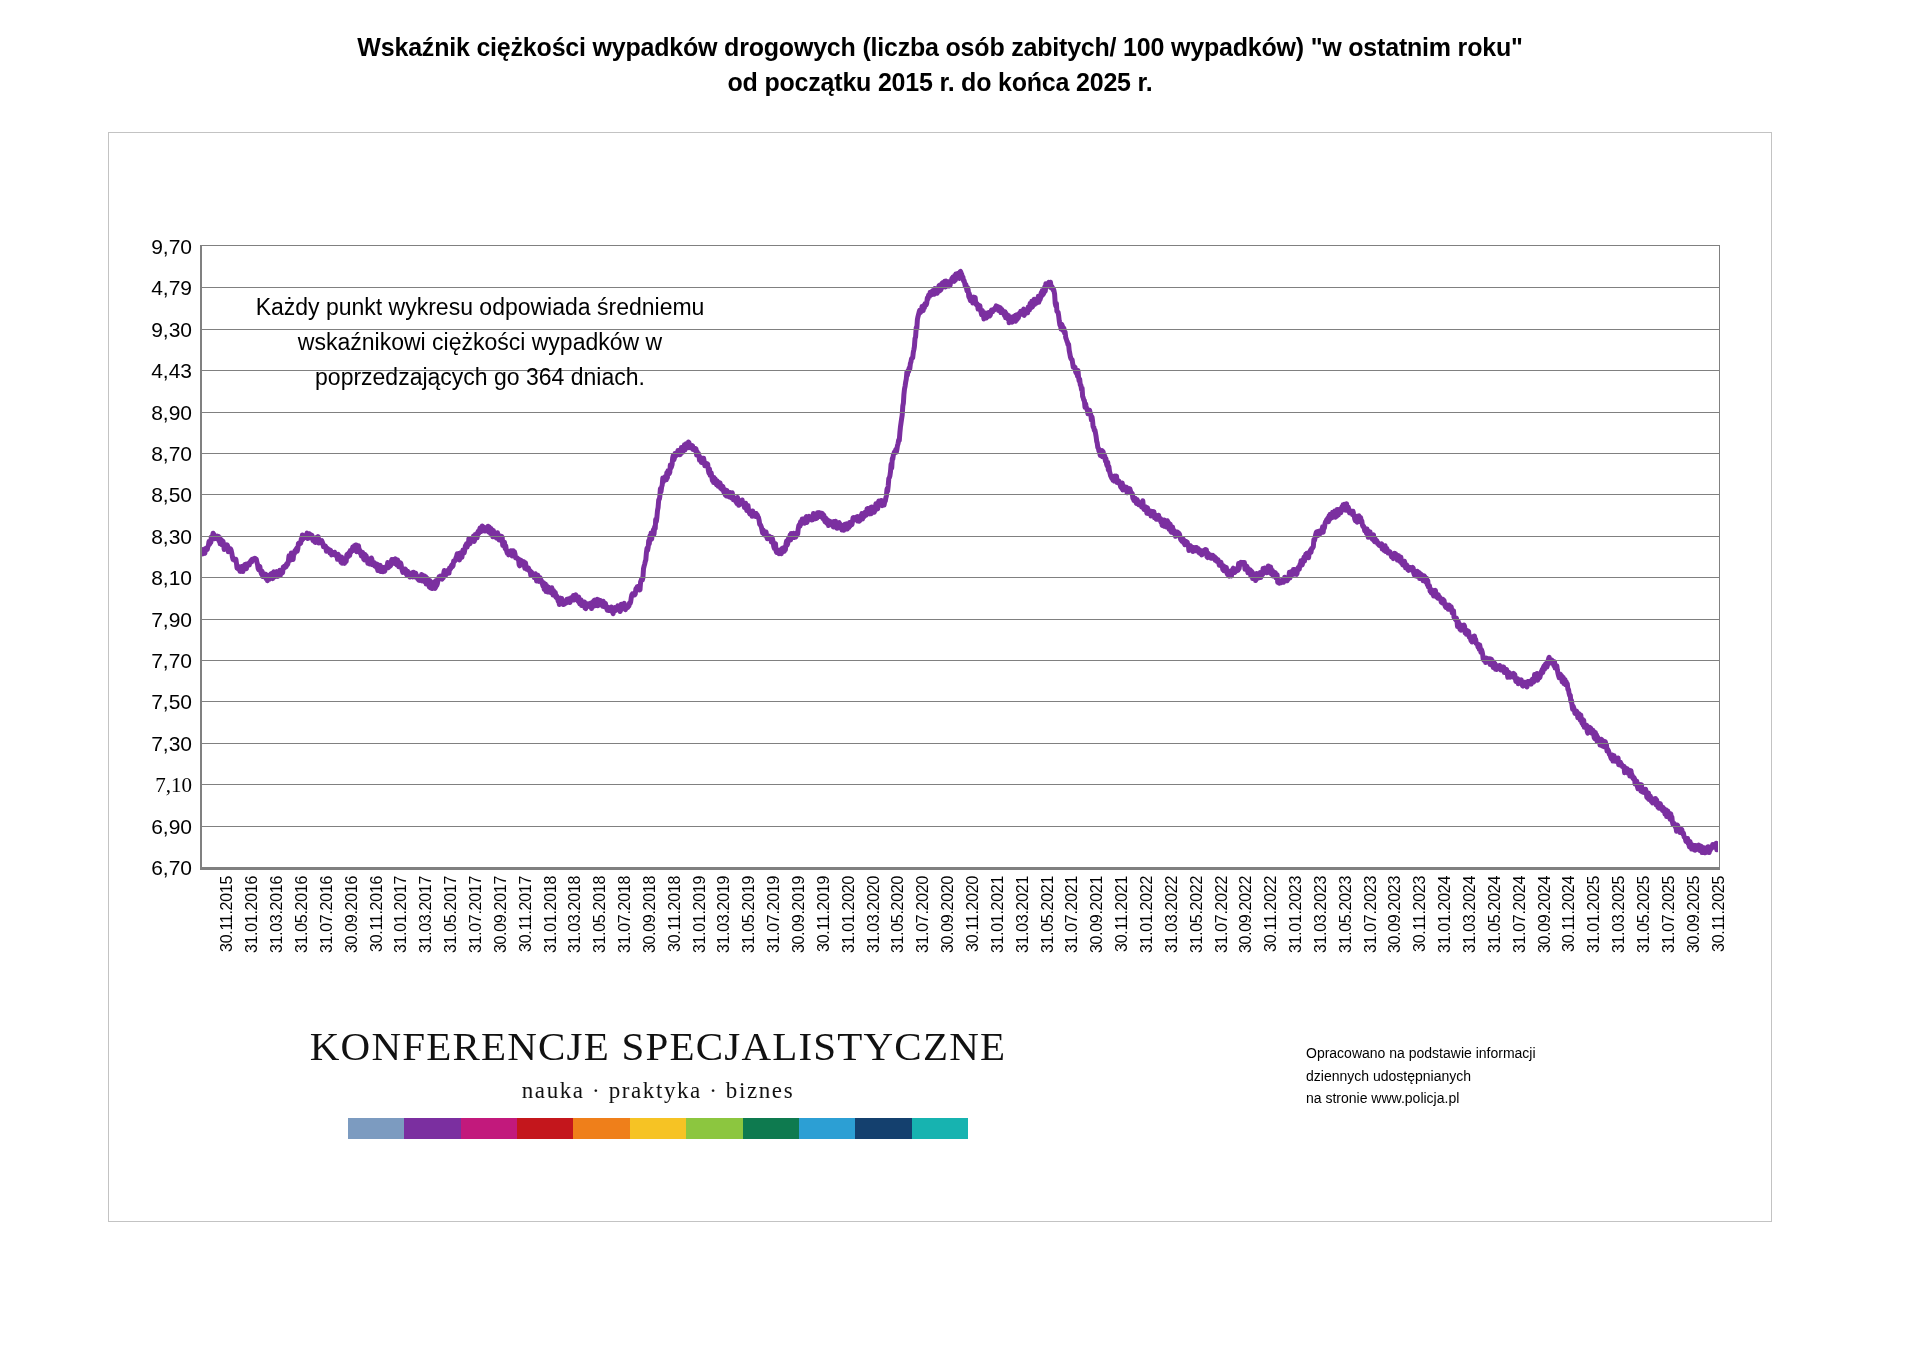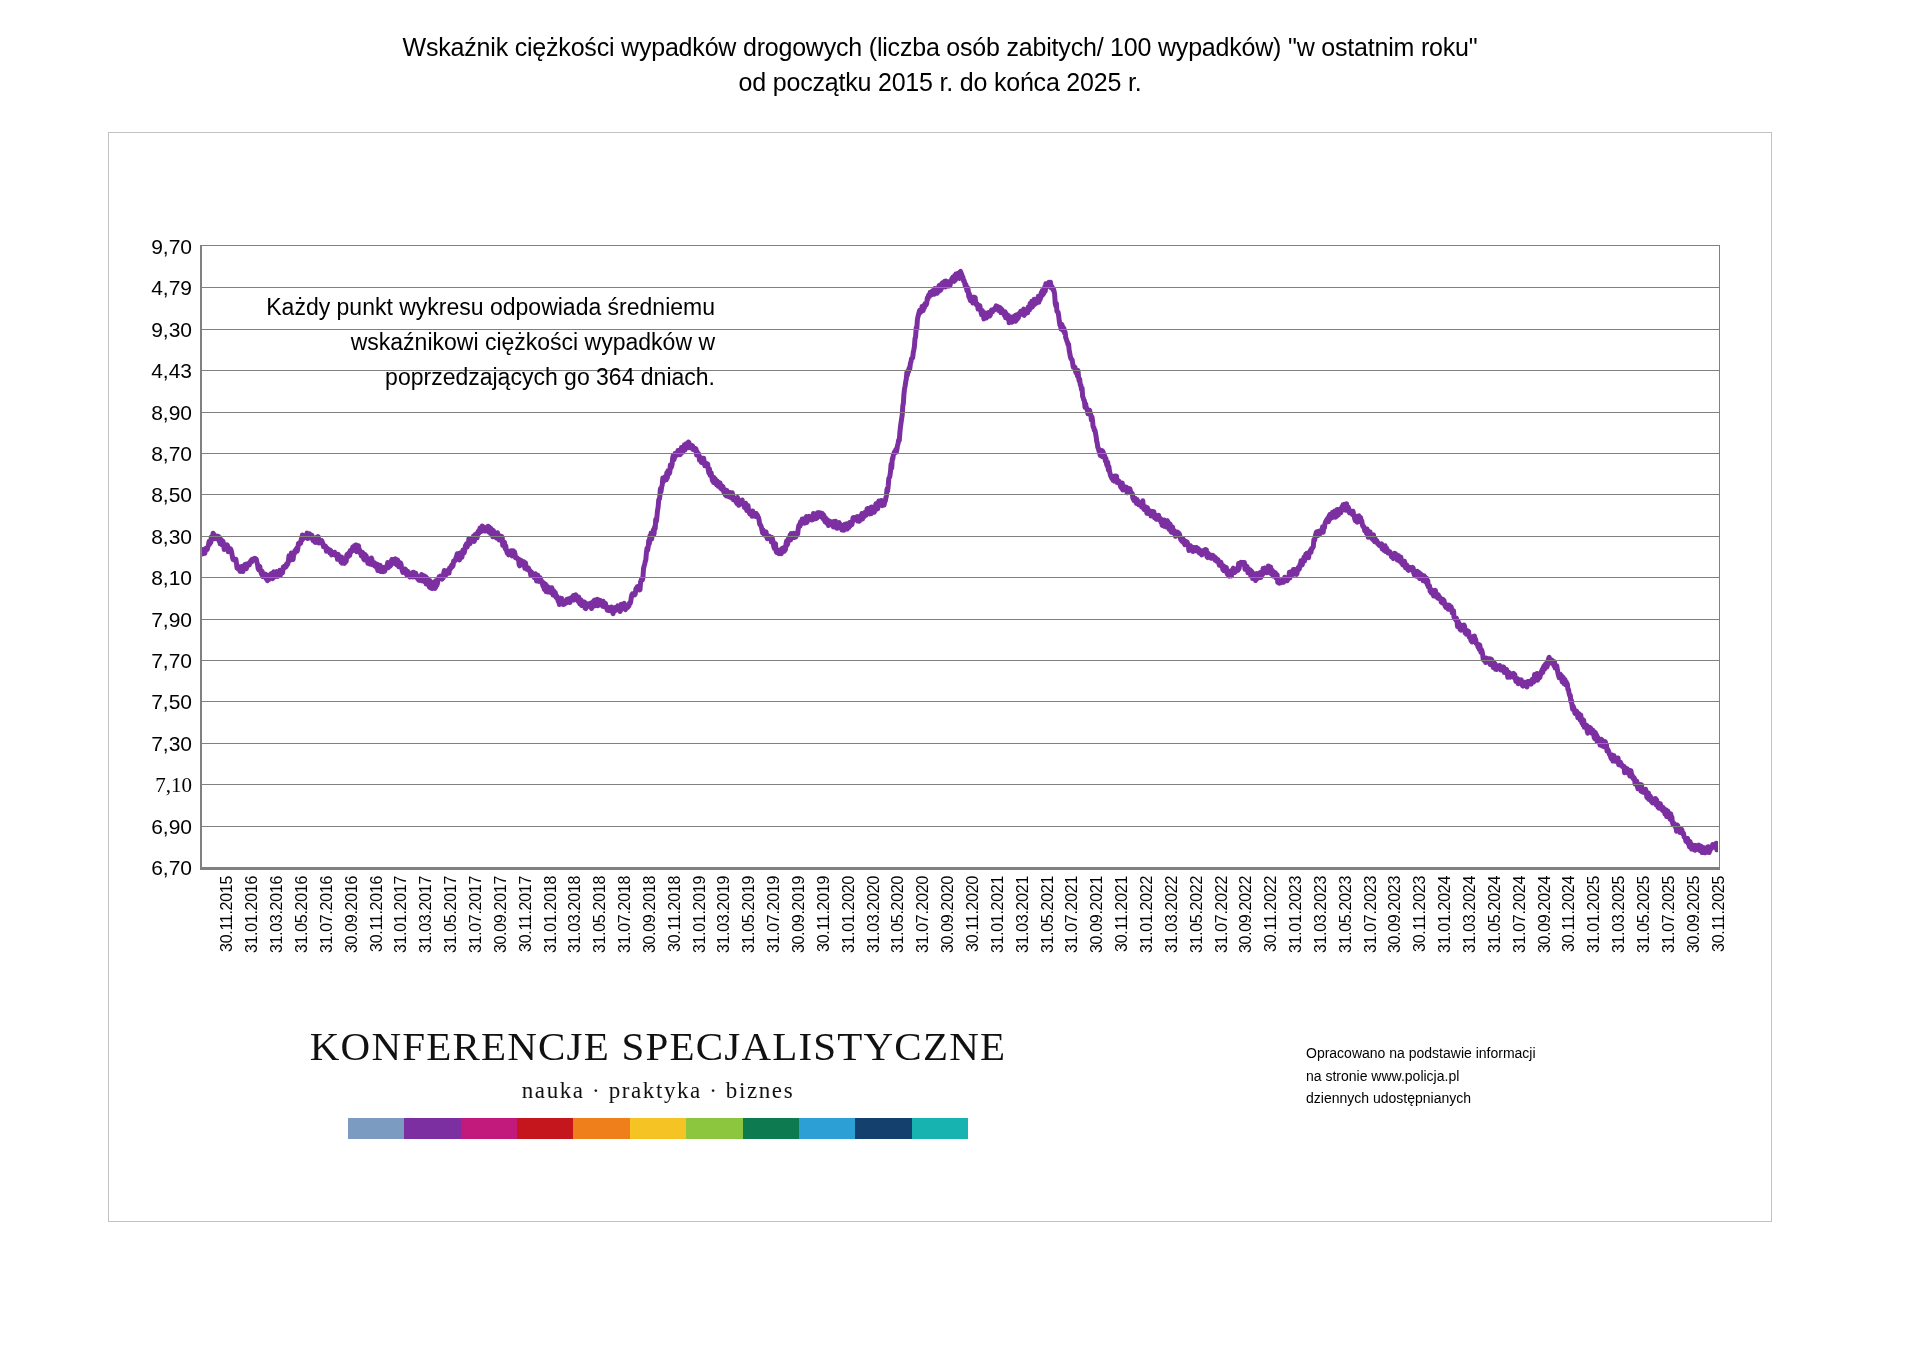--- a/index.html
+++ b/index.html
@@ -29,21 +29,21 @@
     background: #ffffff;
     box-sizing: border-box;
   }
   #chart-title {
     position: absolute;
     left: 150px;
     top: 30px;
     width: 1580px;
     text-align: center;
     font-size: 25px;
-    font-weight: normal;
+    font-weight: bold;
     color: #000000;
     line-height: 1.38;
     letter-spacing: -0.2px;
   }
   
   #plot-area {
     position: absolute;
     left: 200px;
     top: 245px;
     width: 1520px;
@@ -92,21 +92,21 @@
     white-space: nowrap;
     transform-origin: left top;
     transform: rotate(-90deg) translateX(-100%);
     letter-spacing: -0.3px;
   }
   #annotation {
     position: absolute;
     left: 245px;
     top: 290px;
     width: 470px;
-    text-align: right;
+    text-align: center;
     font-size: 23px;
     line-height: 1.52;
     color: #000000;
   }
   
   #logo-block {
     position: absolute;
     left: 258px;
     top: 1022px;
     width: 800px;
@@ -276,17 +276,17 @@
         <div style="background: rgb(140, 198, 63);"></div>
         <div style="background: rgb(14, 122, 79);"></div>
         <div style="background: rgb(44, 159, 212);"></div>
         <div style="background: rgb(20, 64, 110);"></div>
         <div style="background: rgb(23, 179, 176);"></div>
       </div>
   </div>
 
   <div id="source-note">
     <div>Opracowano na podstawie informacji</div>
+    <div>dziennych udostępnianych</div>
     <div>na stronie www.policja.pl</div>
-    <div>dziennych udostępnianych</div>
   </div>
 
 </div>
 
 </body></html>

